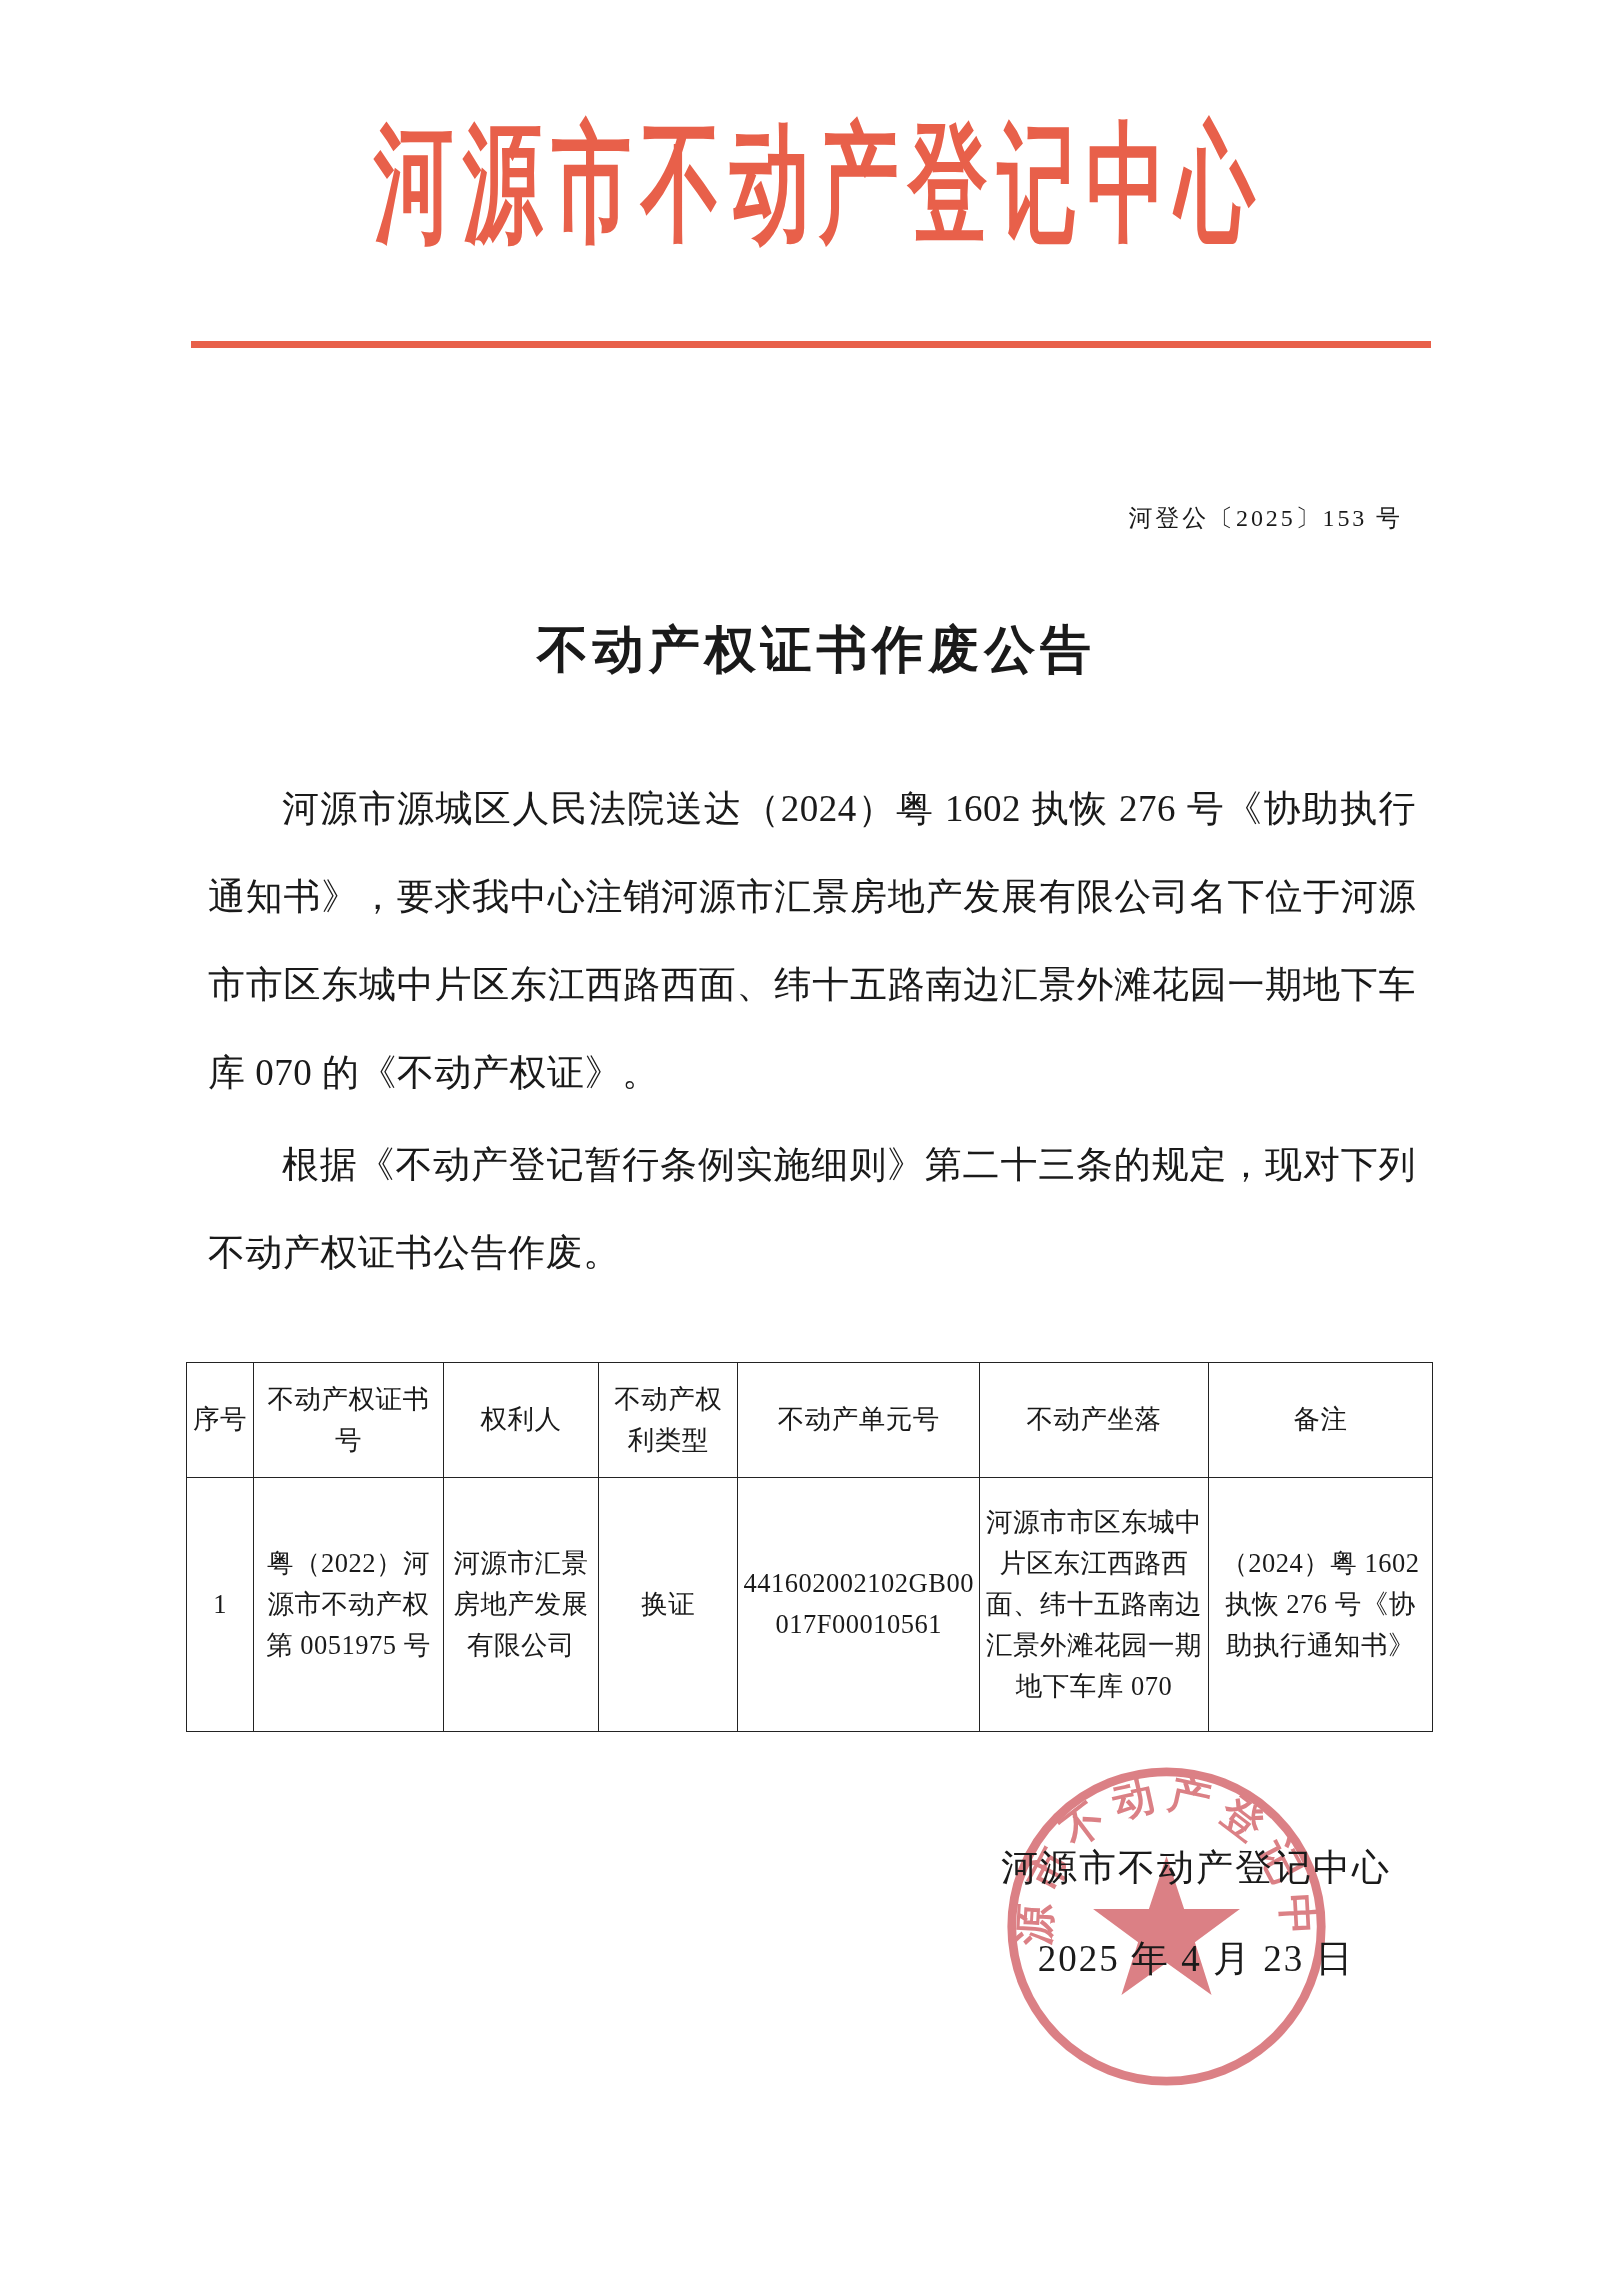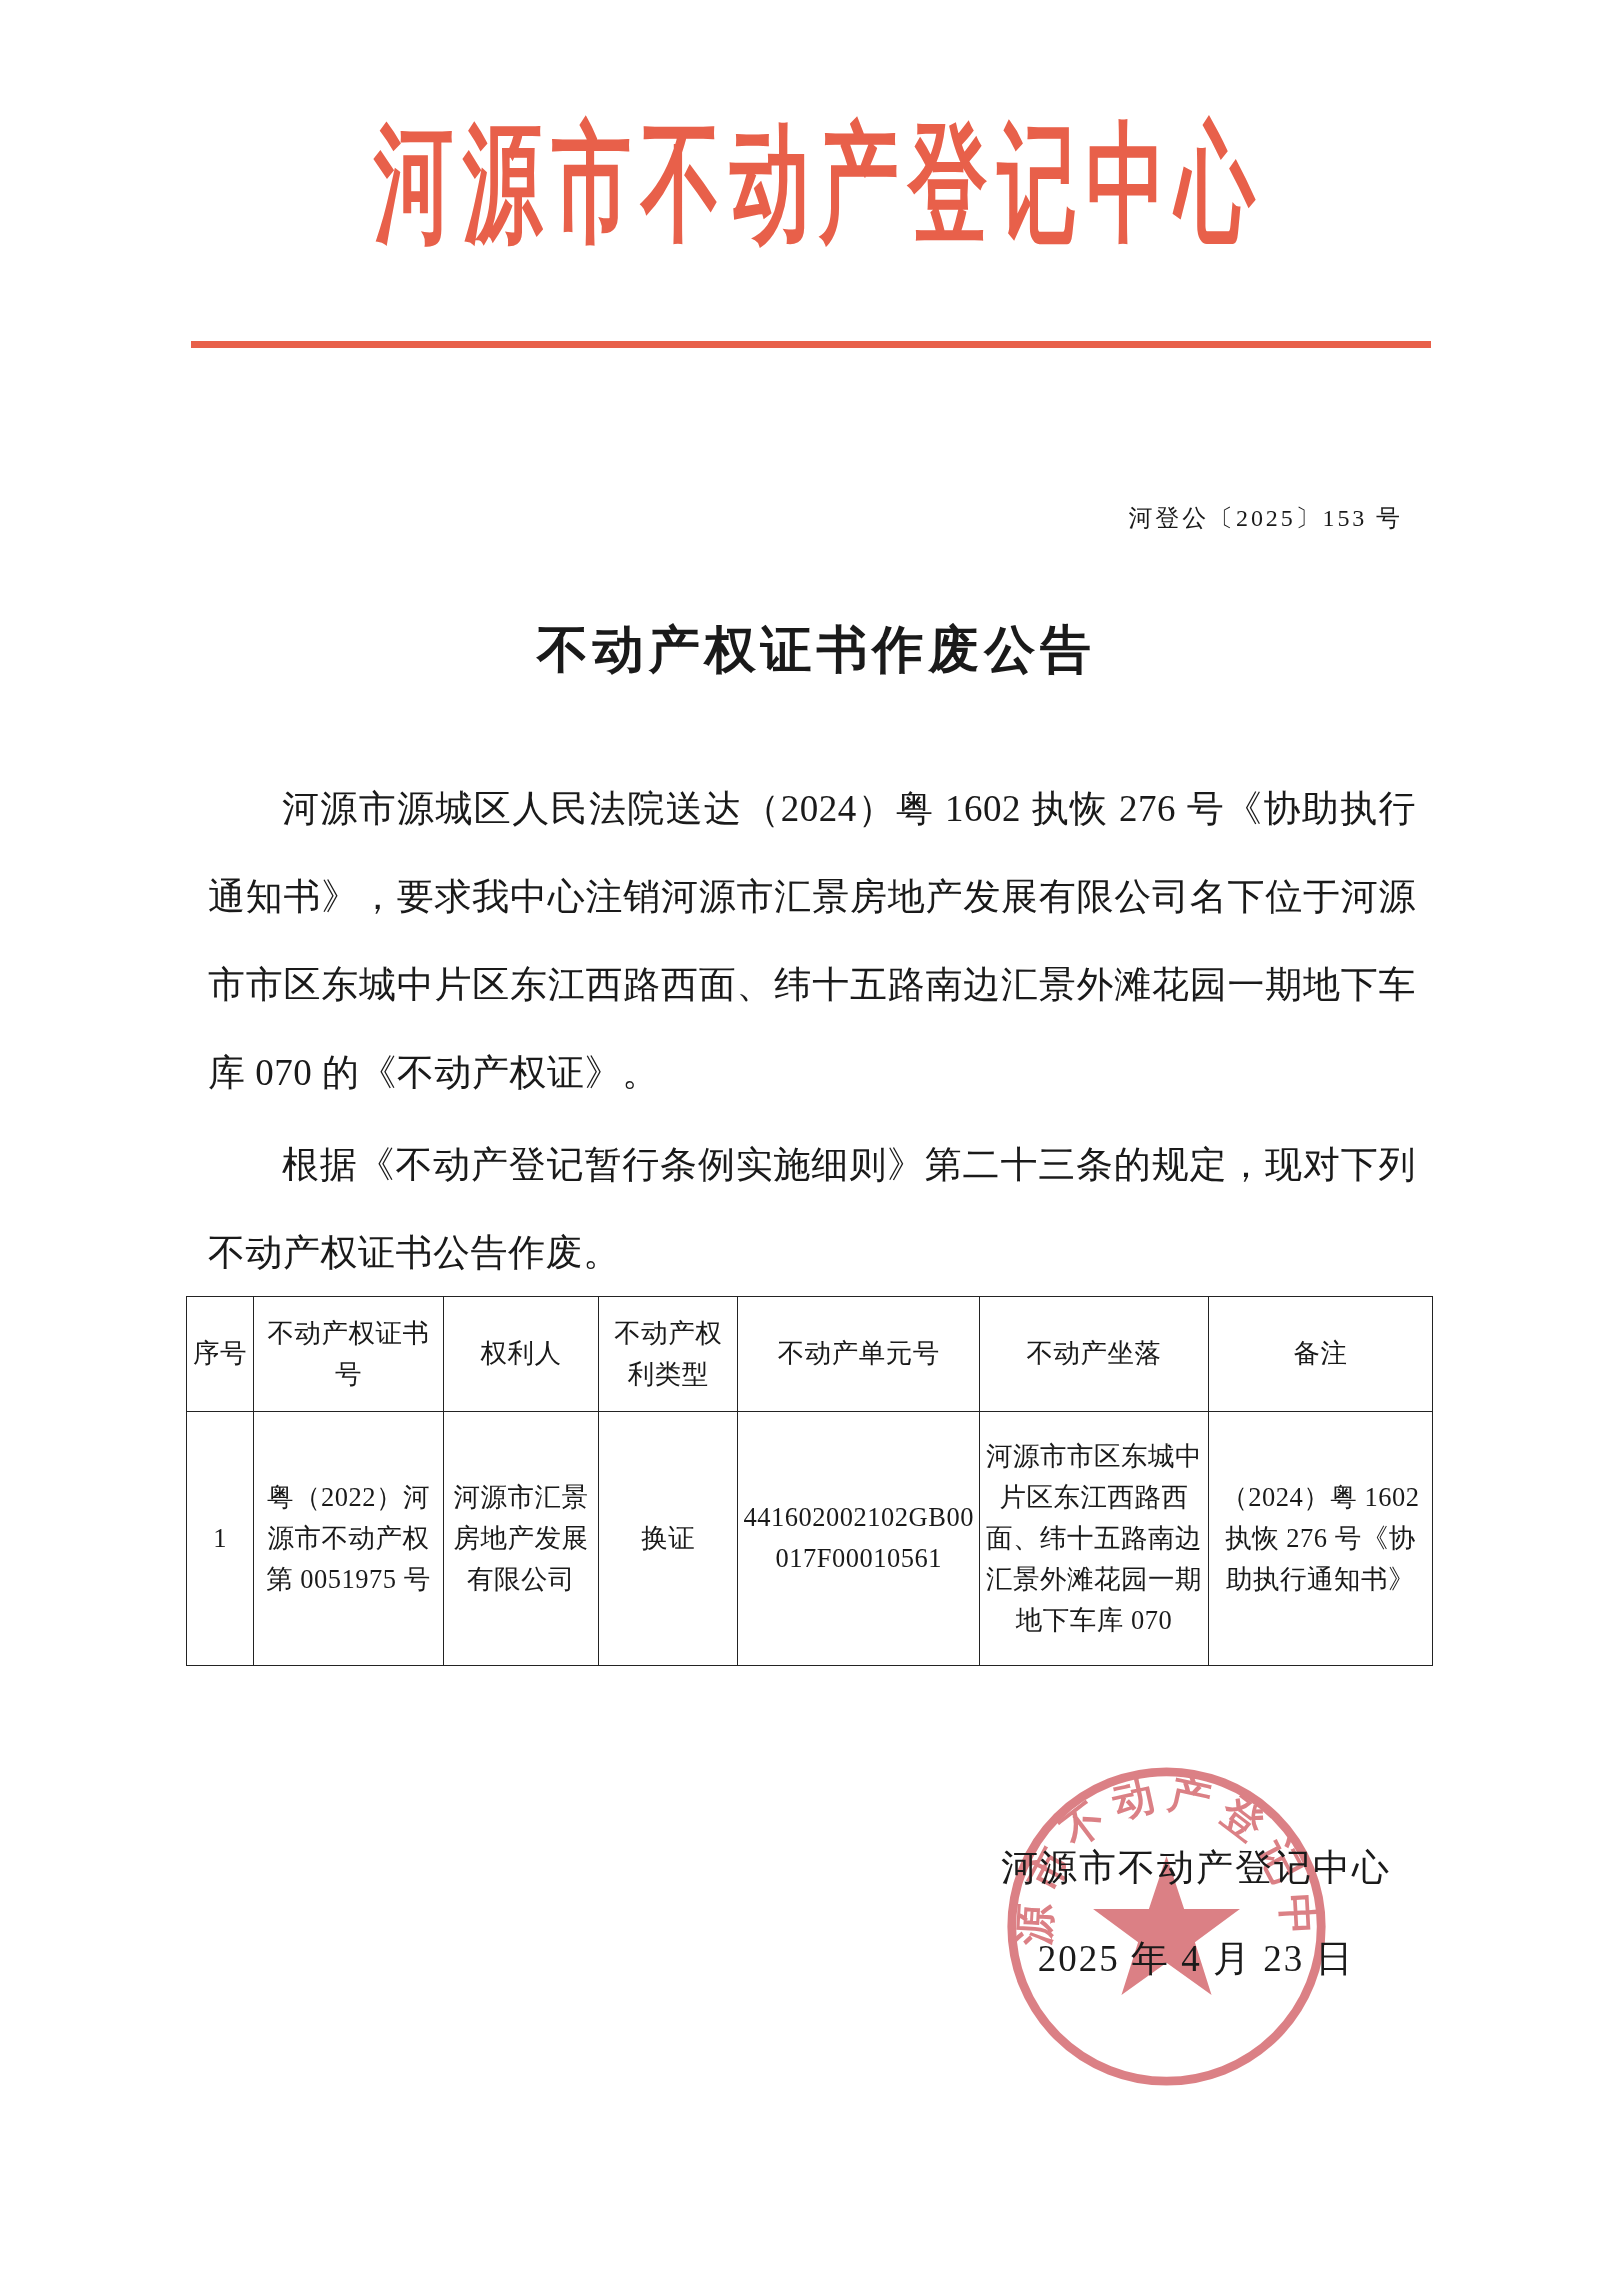--- a/index.html
+++ b/index.html
@@ -91,21 +91,21 @@
     margin: 0;
   }
   .para + .para {
     margin-top: 3.9px;
   }
 
   
   .tbl-wrap {
     position: absolute;
     left: 186px;
-    top: 1296px;
+    top: 1362px;
     width: 1247px;
   }
   table.notice-table {
     border-collapse: collapse;
     width: 100%;
     table-layout: fixed;
   }
   table.notice-table td {
     border: 1.6px solid #232323;
     text-align: center;

